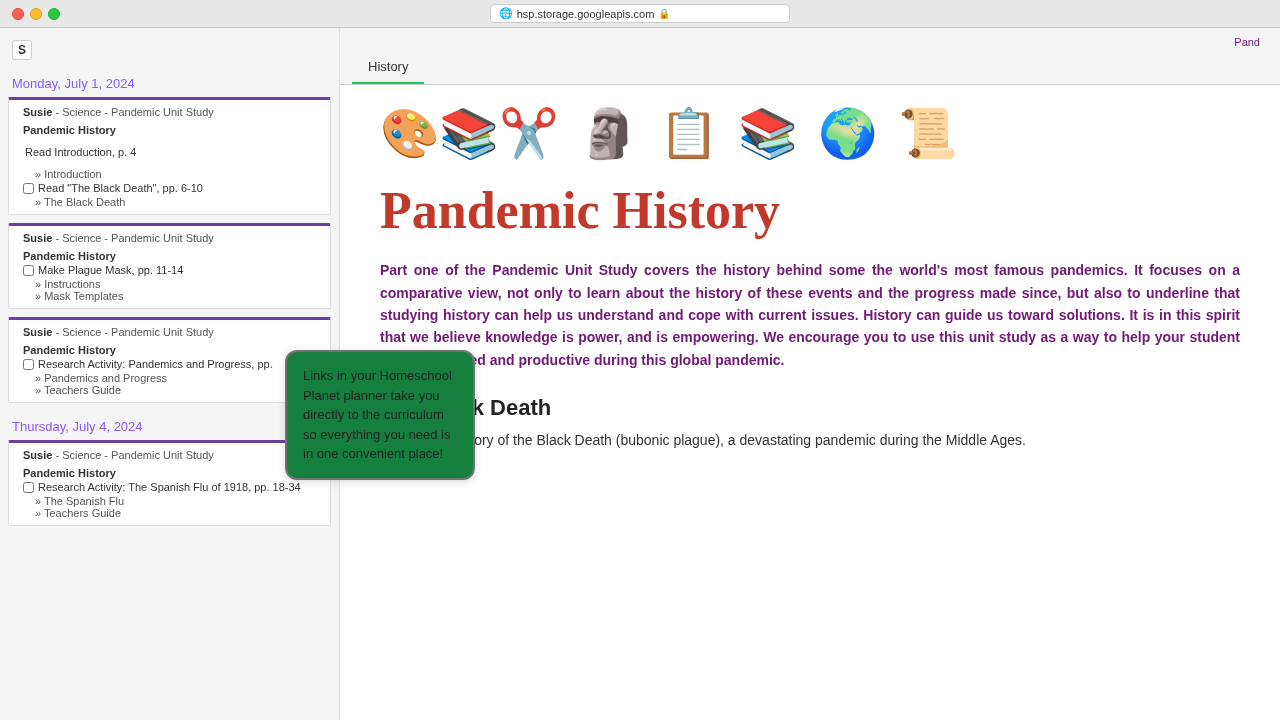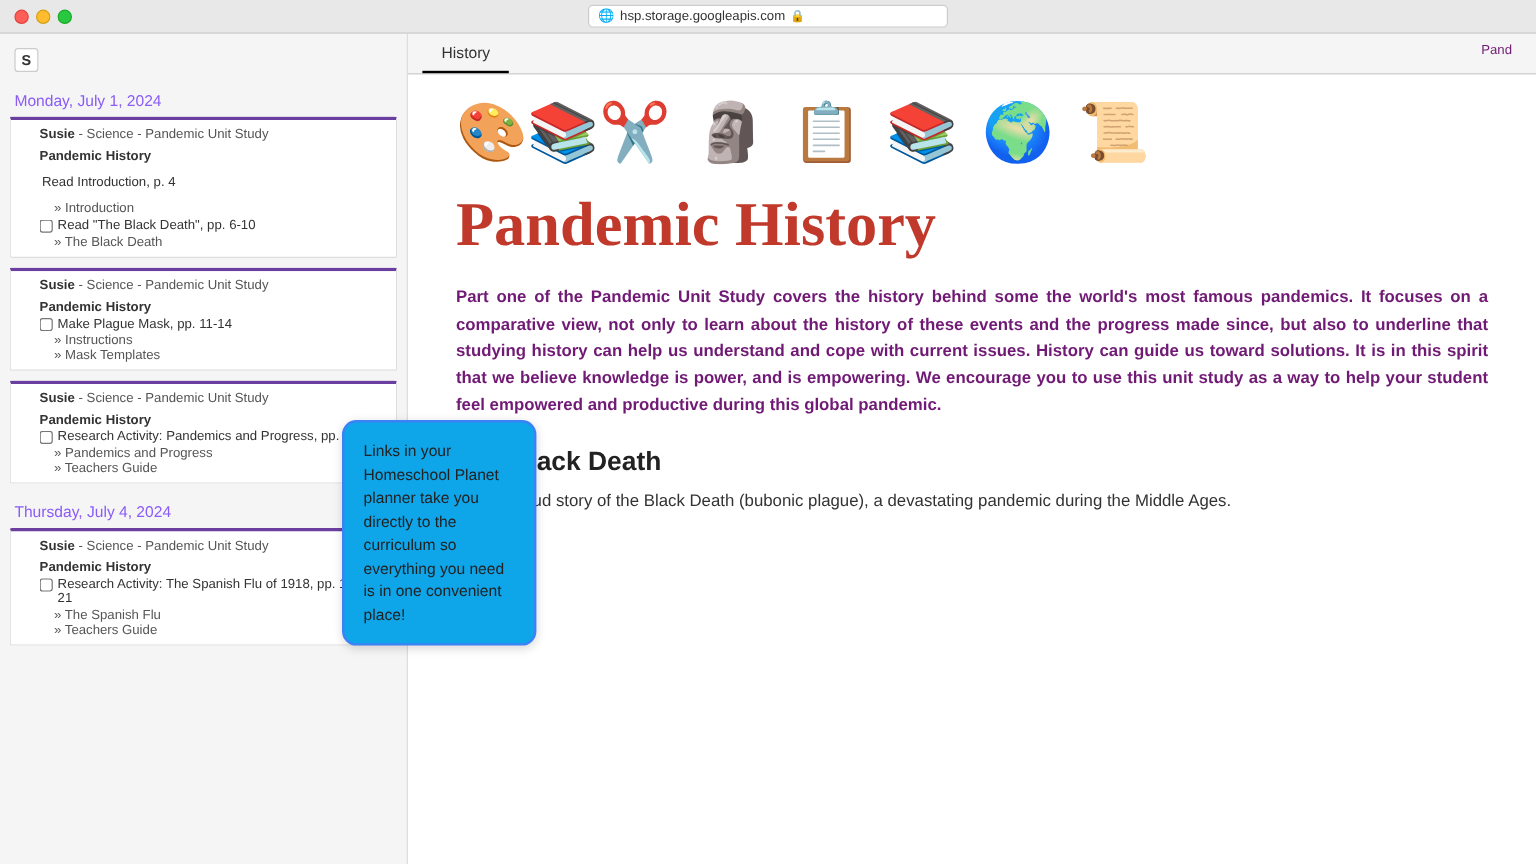--- a/index.html
+++ b/index.html
@@ -77,21 +77,21 @@
       color: #8b5cf6;
       padding: 8px 12px 4px;
     }
 
     .planner-card {
       margin: 2px 8px;
       background: white;
       border: 1px solid #ddd;
       border-top: 3px solid #6b3fa0;
       border-radius: 2px;
-      padding: 6px 24px;
+      padding: 6px 14px;
     }
 
     .card-header {
       font-size: 11px;
       color: #333;
       margin-bottom: 6px;
     }
     .card-header .student-name {
       font-weight: bold;
     }
@@ -145,22 +145,23 @@
       padding: 0 12px;
     }
     .tab {
       padding: 8px 16px;
       font-size: 13px;
       color: #333;
       border-bottom: 2px solid transparent;
       cursor: pointer;
     }
     .tab.active {
-      border-bottom: 2px solid #000000;
+      border-bottom: 2px solid #22c55e;
       font-weight: 500;
+      margin-top: 23px;
     }
     .tab-ellipsis {
       padding: 8px 8px;
       font-size: 11px;
       color: #701a75;
       margin-left: auto;
     }
 
     
     .web-content {
@@ -211,23 +212,23 @@
       font-size: 14px;
       line-height: 1.6;
       color: #333;
     }
 
     
     .callout-box {
       position: absolute;
       left: 285px;
       top: 350px;
-      width: 162px;
-      background: #0ea5e9;
-      border: 2px solid #3b82f6;
+      width: 190px;
+      background: #15803d;
+      border: 2px solid #737373;
       border-radius: 12px;
       padding: 14px 16px;
       font-size: 13px;
       line-height: 1.5;
       color: #222;
       z-index: 50;
       box-shadow: 0 2px 8px rgba(0,0,0,0.15);
     }
 
     
@@ -324,21 +325,21 @@
       <div class="day-label">Thursday, July 4, 2024</div>
       <div class="planner-card">
         <div class="card-header">
           <span class="student-name">Susie</span>
           <span class="card-subject"> - <span>Science - Pandemic Unit Study</span></span>
         </div>
         <div class="card-content">
           <div class="activity-title">Pandemic History</div>
           <div class="checkbox-item">
             <input type="checkbox" style="">
-            <span>Research Activity: The Spanish Flu of 1918, pp. 19-21</span>
+            <span>Research Activity: The Spanish Flu of 1918, pp. 18-34</span>
           </div>
           <div class="sub-item">The Spanish Flu</div>
           <div class="sub-item">Teachers Guide</div>
         </div>
       </div>
     </div>
 
   </div>
 
   <div class="web-panel">

